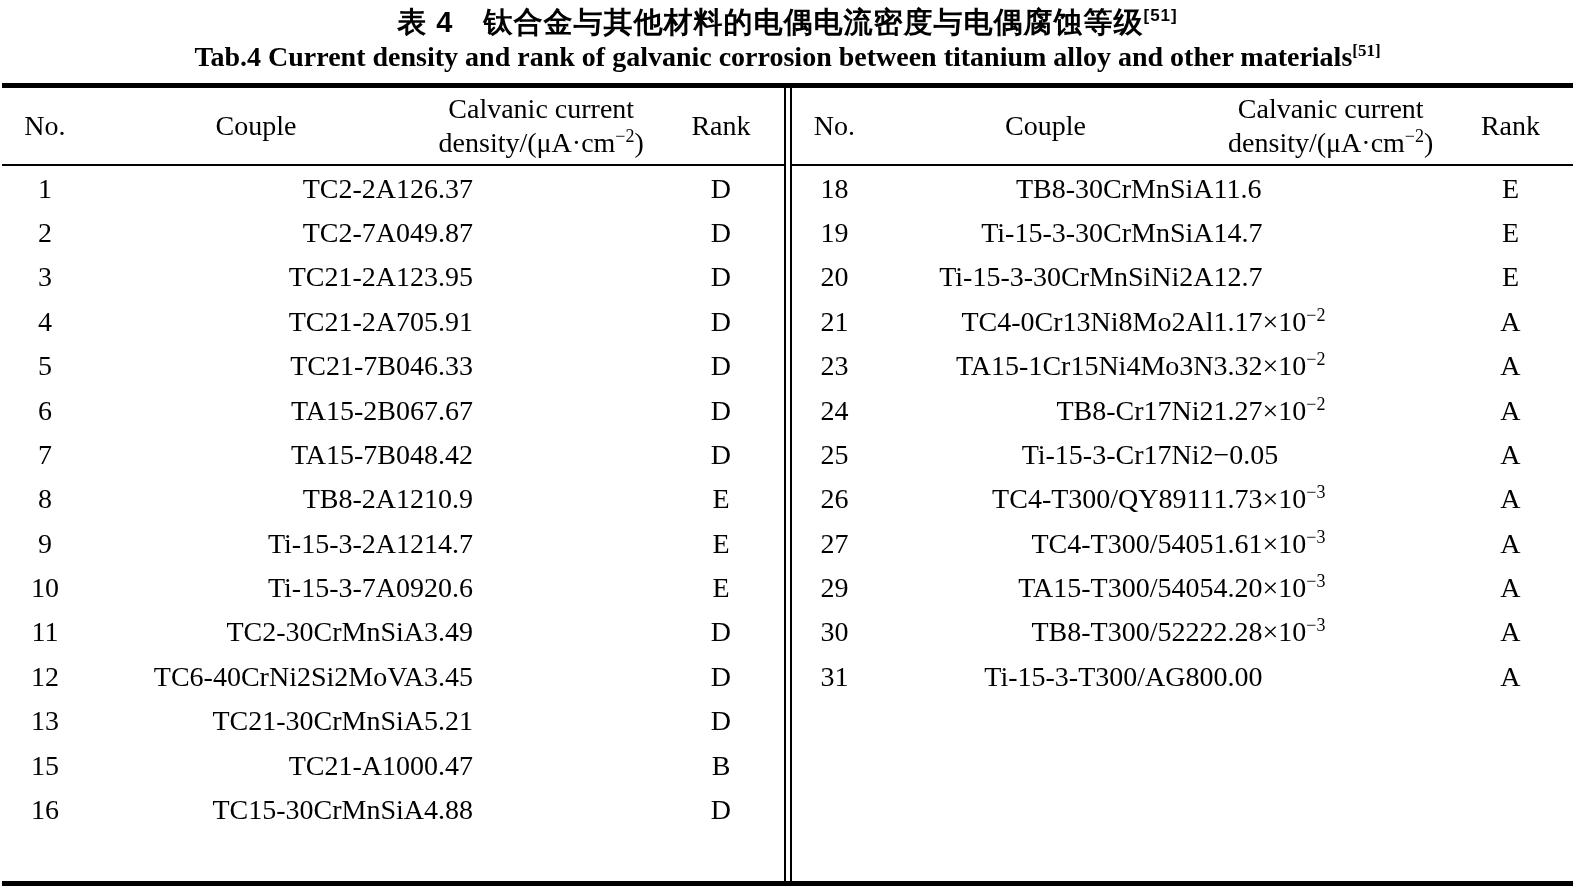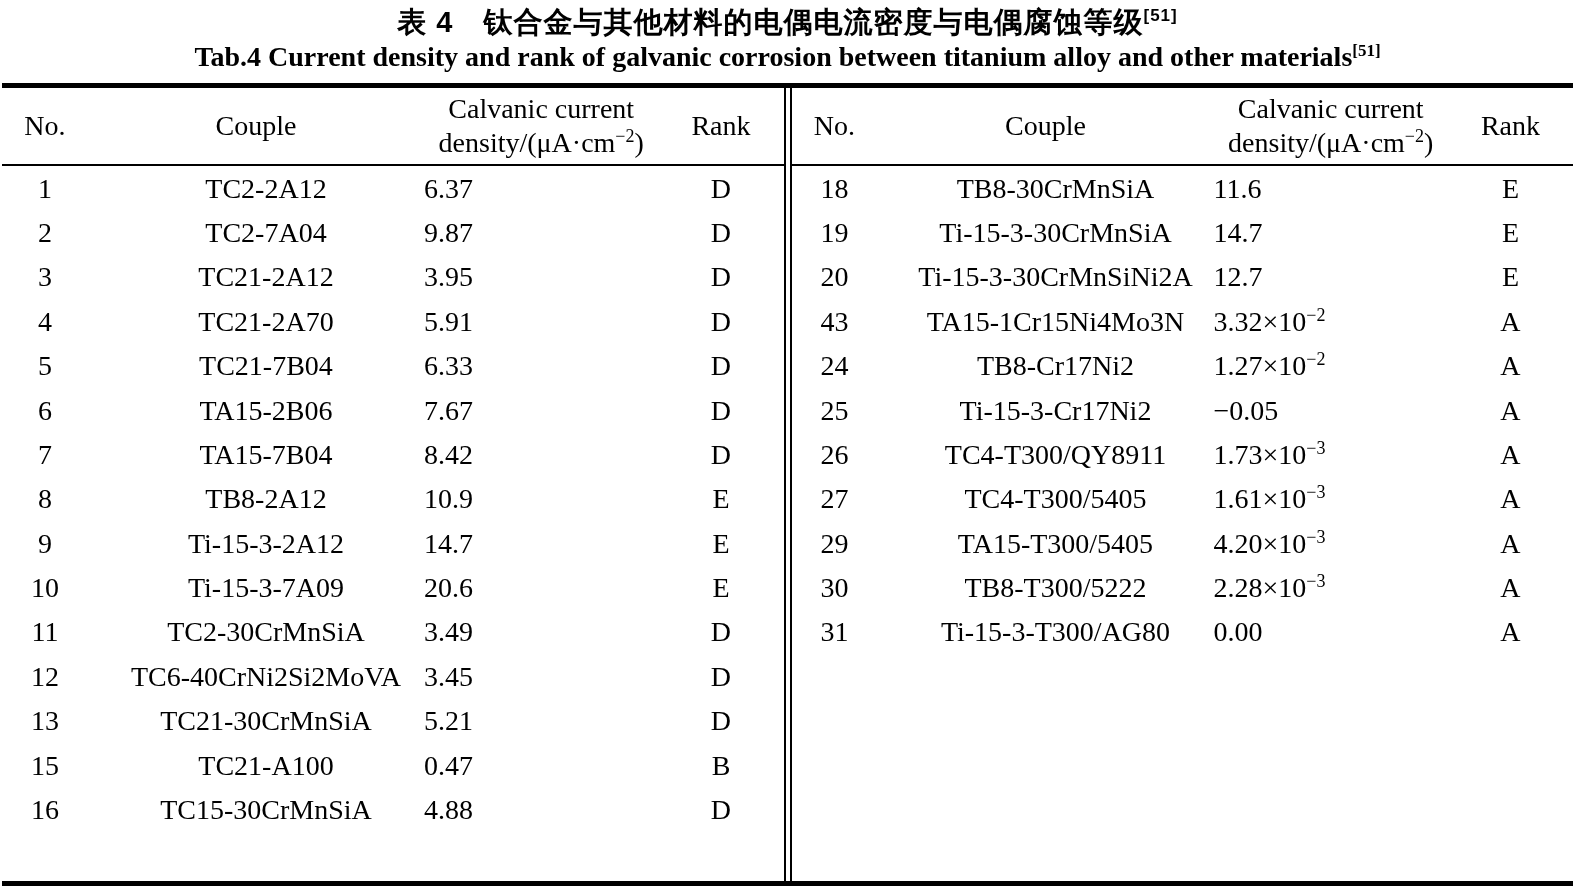--- a/index.html
+++ b/index.html
@@ -34,21 +34,21 @@
   thead th{
     font-weight:normal;font-size:28px;height:76px;
     vertical-align:middle;border-bottom:2px solid #000;
     line-height:1.22;padding:0;
   }
   tbody td{
     font-size:28px;height:44.4px;padding:0;vertical-align:middle;
     white-space:nowrap;
   }
   .c-no{text-align:center;}
-  .c-couple{text-align:center;padding-left:20px;font-family:Liberation Serif, serif;}
+  .c-couple{text-align:right;padding-left:20px;font-family:Liberation Serif, serif;}
   .c-val{text-align:left;}
   .c-rank{text-align:center;}
   .c-val sup, .hdr-exp{font-size:18px;line-height:0;}
 </style>
 </head>
 <body>
 
 <div class="page">
 
   <div class="titles">
@@ -200,21 +200,27 @@
               <td class="c-val">14.7</td>
               <td class="c-rank">E</td>
             </tr>
             <tr>
               <td class="c-no">20</td>
               <td class="c-couple">Ti-15-3-30CrMnSiNi2A</td>
               <td class="c-val">12.7</td>
               <td class="c-rank">E</td>
             </tr>
             <tr>
-              <td class="c-no">43</td>
+              <td class="c-no">21</td>
+              <td class="c-couple">TC4-0Cr13Ni8Mo2Al</td>
+              <td class="c-val">1.17×10<sup>−2</sup></td>
+              <td class="c-rank">A</td>
+            </tr>
+            <tr>
+              <td class="c-no">23</td>
               <td class="c-couple">TA15-1Cr15Ni4Mo3N</td>
               <td class="c-val">3.32×10<sup>−2</sup></td>
               <td class="c-rank">A</td>
             </tr>
             <tr>
               <td class="c-no">24</td>
               <td class="c-couple">TB8-Cr17Ni2</td>
               <td class="c-val">1.27×10<sup>−2</sup></td>
               <td class="c-rank">A</td>
             </tr>

